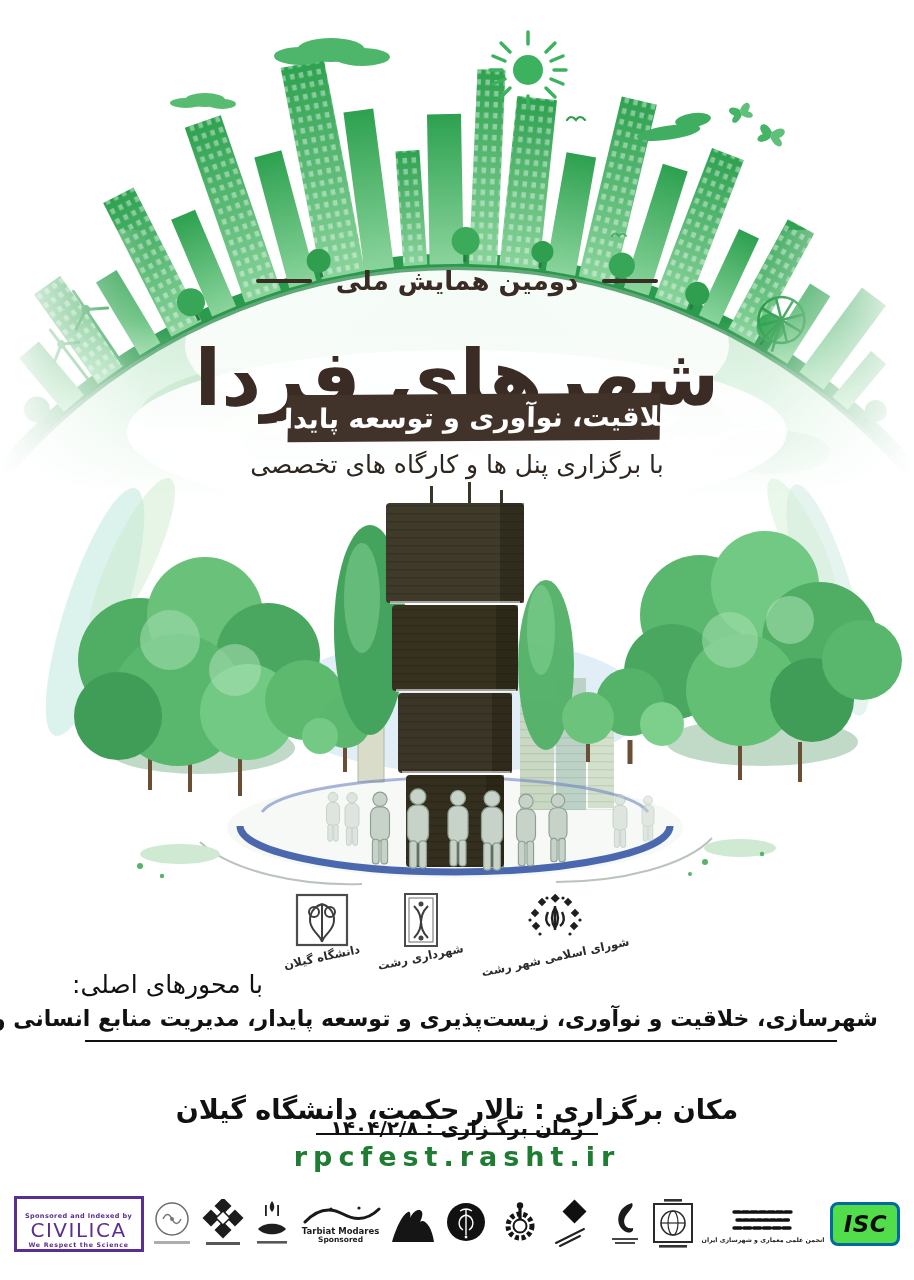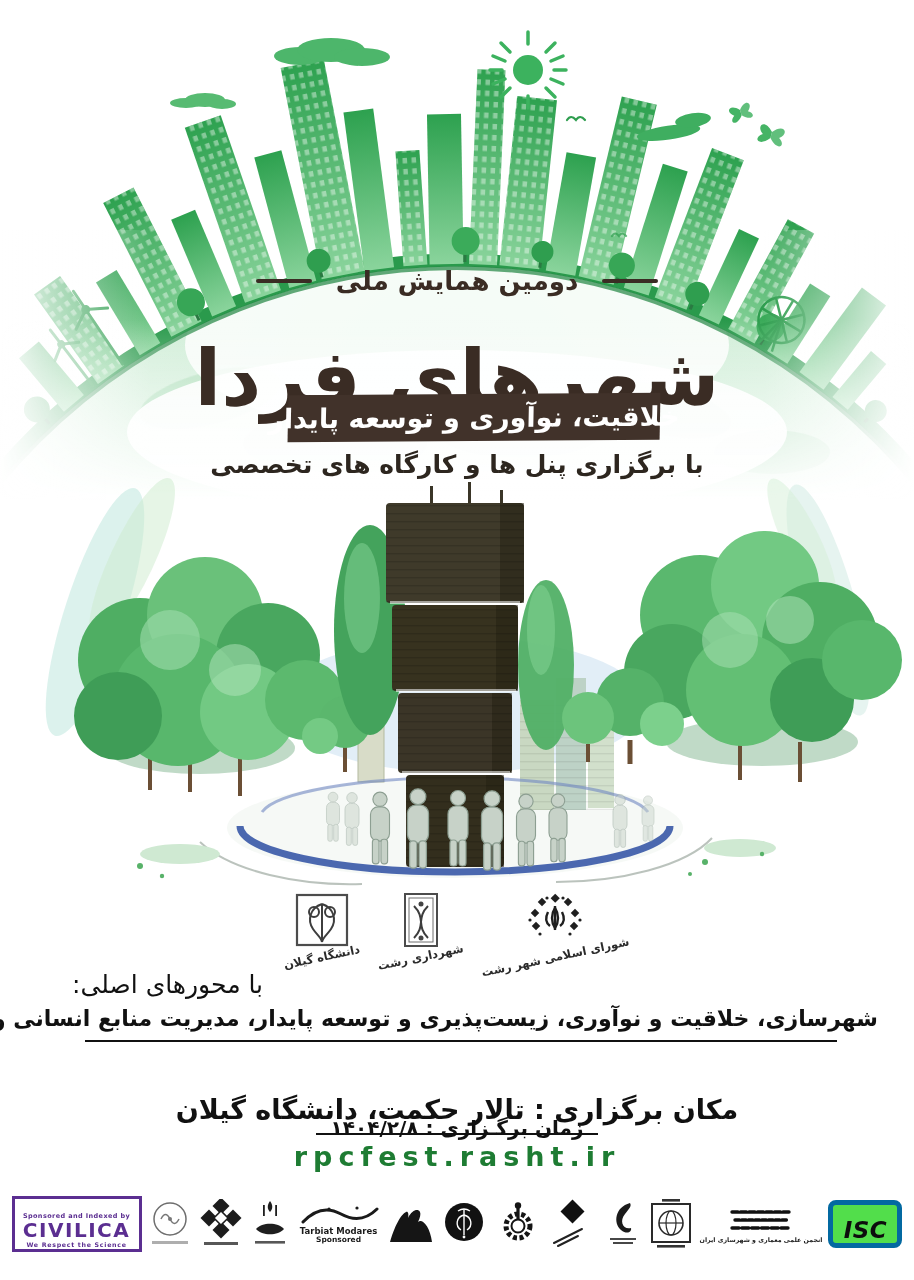--- a/index.html
+++ b/index.html
@@ -14,46 +14,46 @@
   .conf-label-row{top:266px;left:0;width:100%;display:flex;align-items:center;justify-content:center;gap:24px;}
   .conf-label{font-size:26px;font-weight:bold;color:#3a2c24;white-space:nowrap;}
   .dash{width:56px;height:4px;background:#3a2c24;border-radius:2px;}
   .main-title{top:288px;left:0;width:100%;text-align:center;font-size:78px;font-weight:bold;color:#3a2c24;line-height:1.25;white-space:nowrap;margin-top:42px;}
   .subtitle-box{
     top:394px;left:288px;width:372px;height:47px;background:#41322a;
     display:flex;align-items:center;justify-content:center;
     transform:skewX(-1.5deg) rotate(-.4deg);
   }
   .subtitle-box span{color:#ffffff;font-size:27px;font-weight:bold;white-space:nowrap;}
-  .tagline{top:450px;left:0;width:100%;text-align:center;font-size:25px;font-weight:bold;color:#2d261f;}
+  .tagline{top:450px;left:0;width:100%;text-align:center;font-size:25px;font-weight:normal;color:#2d261f;}
   
   .org-row{top:892px;left:0;width:100%;display:flex;justify-content:center;align-items:flex-end;gap:16px;direction:ltr;}
   .org-item{display:flex;flex-direction:column;align-items:center;}
   .org-caption{font-size:11.5px;font-weight:bold;color:#2b2b2b;transform:rotate(-12deg);margin-top:2px;white-space:nowrap;}
   
   .themes-heading{top:970px;left:0;width:100%;box-sizing:border-box;padding:0 72px;text-align:left;font-size:25px;font-weight:normal;color:#111;}
   .themes-text{top:1006px;left:0;width:100%;box-sizing:border-box;padding:0 36px;text-align:center;font-size:22px;font-weight:bold;color:#111;white-space:nowrap;}
   .divider{top:1040px;left:85px;width:752px;height:2px;background:#111;}
   .date-line{top:1116px;left:0;width:100%;text-align:center;font-size:20px;font-weight:bold;color:#111;}
   .venue-line{top:1094px;left:0;width:100%;text-align:center;font-size:27px;font-weight:bold;color:#111;}
   .short-line{top:1133px;left:316px;width:282px;height:2px;background:#111;}
   .website{top:1141px;left:0;width:100%;text-align:center;font-size:27px;font-weight:bold;color:#1e7c33;letter-spacing:6px;}
   
   .footer-strip{top:1196px;left:0;width:100%;box-sizing:border-box;padding:0 72px;display:flex;justify-content:center;align-items:center;gap:6px;direction:ltr;}
   .flogo{display:flex;flex-direction:column;align-items:center;justify-content:center;flex:0 0 auto;}
   .civilica{width:118px;border:3px solid #5b2e91;background:#fff;text-align:center;padding:1px 3px;}
   .civ-top{font-size:6.5px;font-weight:bold;color:#5b2e91;letter-spacing:.4px;white-space:nowrap;margin-top:12px;}
-  .civ-main{font-size:20px;font-weight:700;color:#5b2e91;letter-spacing:1.5px;line-height:1.05;}
+  .civ-main{font-size:20px;font-weight:400;color:#5b2e91;letter-spacing:1.5px;line-height:1.05;}
   .civ-bot{font-size:6.3px;font-weight:bold;color:#5b2e91;letter-spacing:.7px;white-space:nowrap;}
   .tm-wrap{width:86px;}
   .tm-en1{font-size:8.5px;font-weight:bold;color:#1a1a1a;line-height:1.05;white-space:nowrap;}
   .tm-en2{font-size:7.5px;font-weight:bold;color:#1a1a1a;line-height:1.05;}
   .arch-caption{font-size:6.3px;font-weight:bold;color:#222;direction:rtl;white-space:nowrap;margin-top:1px;}
-  .isc{width:64px;height:38px;background:#52de4b;border:5px solid #0369a1;border-radius:8px;
-       display:flex;align-items:center;justify-content:flex-end;}
+  .isc{width:64px;height:38px;background:#52de4b;border:3px solid #0369a1;border-radius:8px;
+       display:flex;align-items:center;justify-content:center;}
   .isc span{font-size:23px;font-weight:900;font-style:italic;color:#0d0d0d;letter-spacing:.5px;}
 </style>
 </head>
 <body>
 
 <div class="poster">
 
   <svg class="abs" style="top:0;left:0" width="914" height="500" viewBox="0 0 914 500" aria-hidden="true">
     <defs>
       <linearGradient id="gbldg" x1="0" y1="0" x2="0" y2="1">

